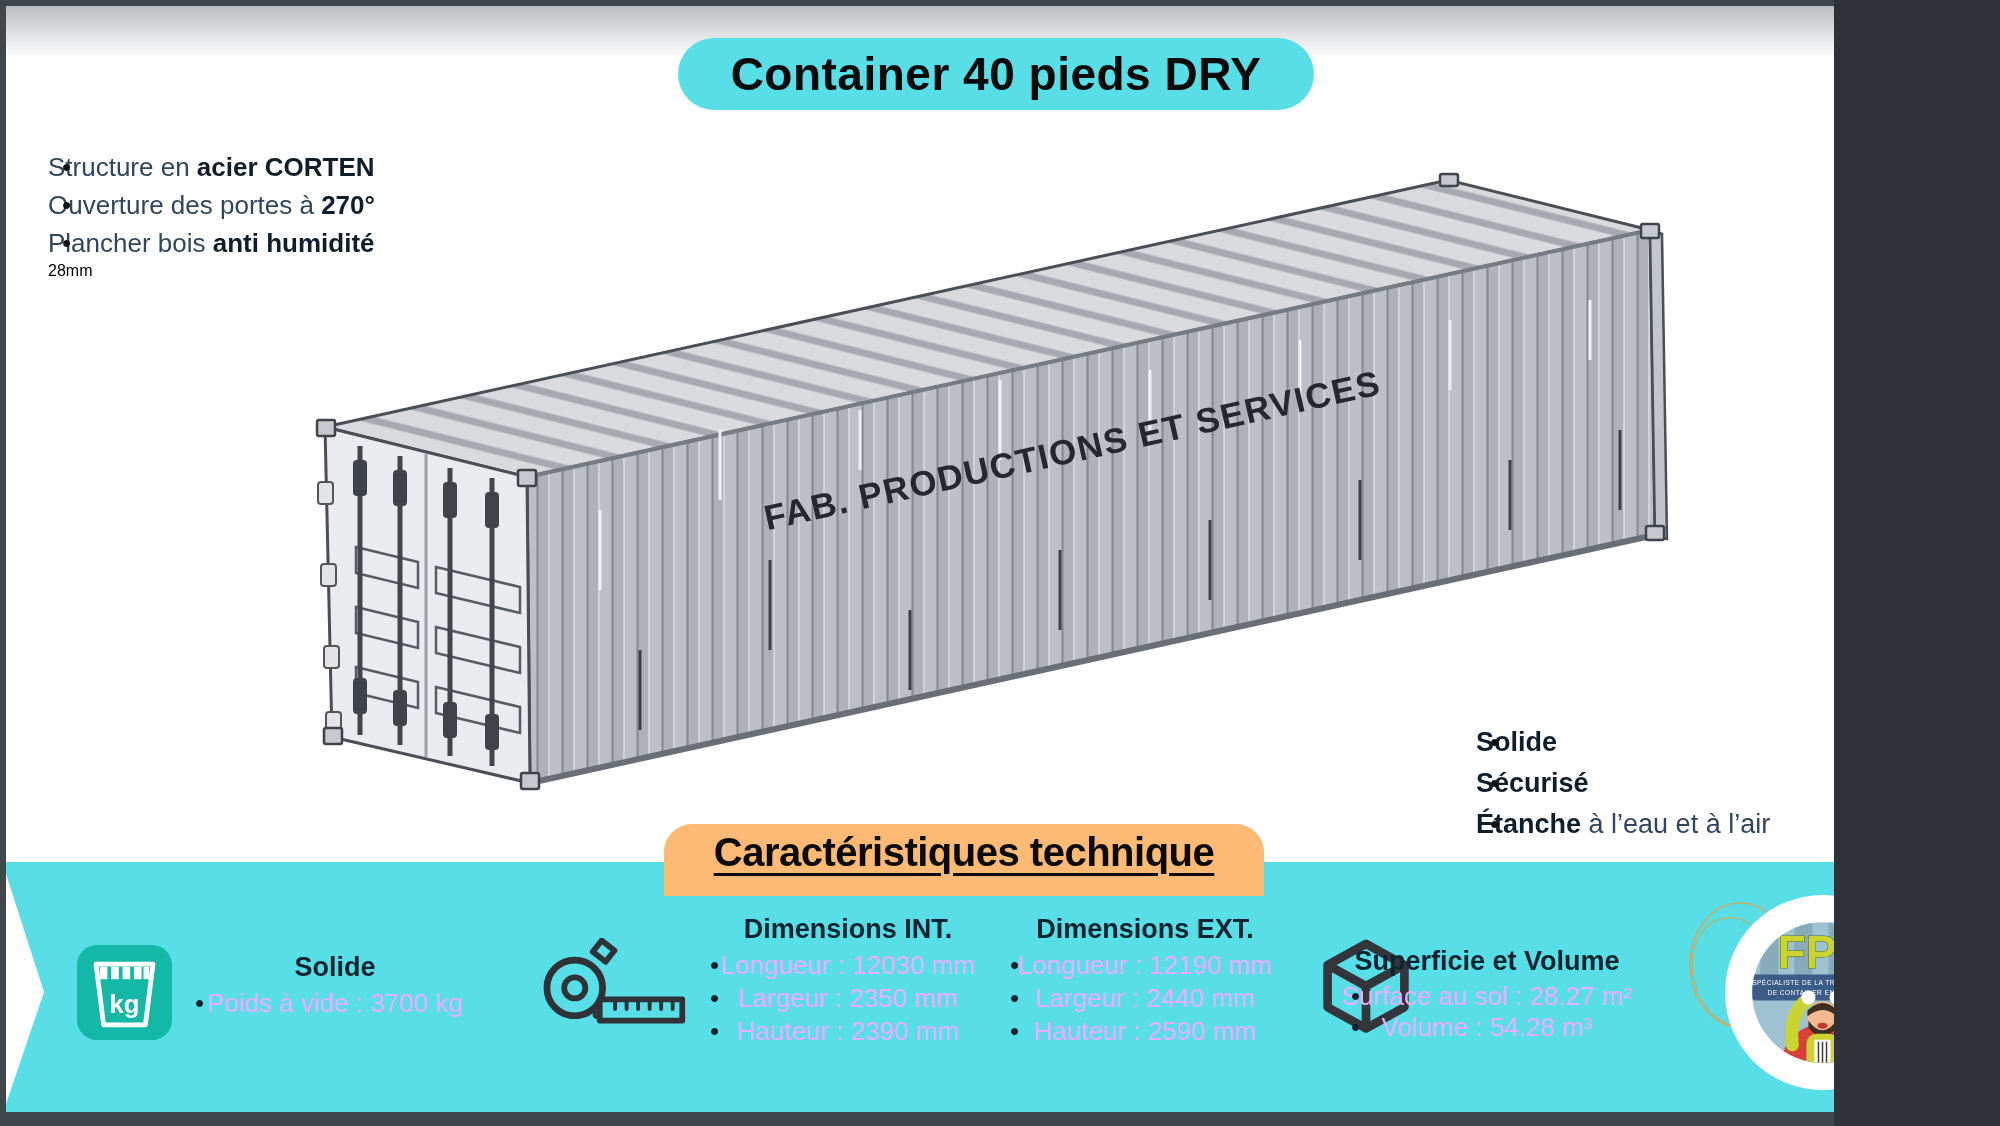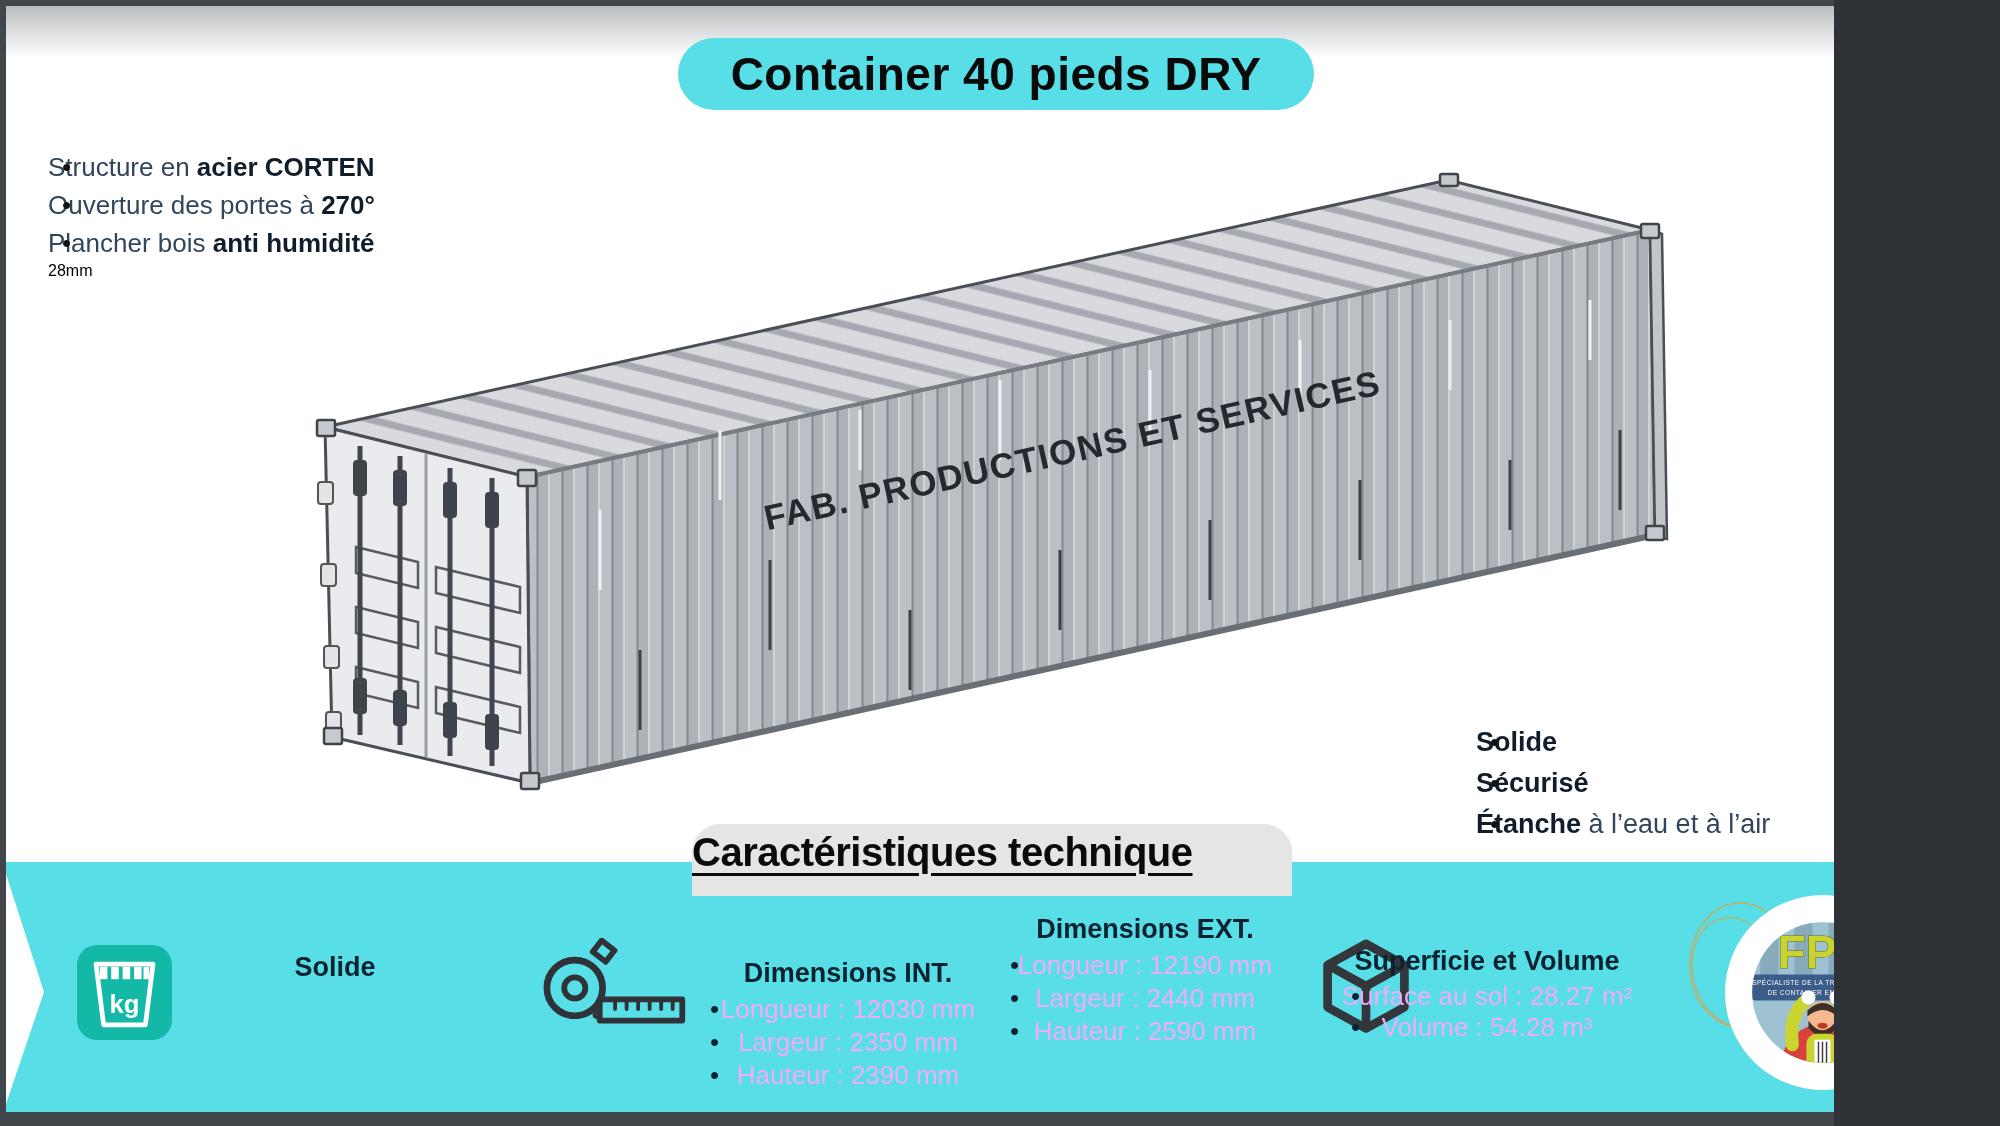--- a/index.html
+++ b/index.html
@@ -17,32 +17,32 @@
   .feat li{position:relative;text-align:left;font-size:26px;line-height:38px;color:#31465c;}
   .feat li::before{content:"\2022";position:absolute;left:14px;top:0;color:#111;font-size:26px;}
   .feat b{color:#101d2b;}
   .feat-left{left:48px;top:148px;width:500px;}
   .feat-right{left:1476px;top:722px;width:568px;}
   .feat-right li{font-size:27px;line-height:41px;}
   
   .band{position:absolute;left:6px;top:862px;width:1988px;height:250px;background:#58dee6;}
   .notch{position:absolute;top:862px;width:50px;height:250px;}
   .notch.left{left:6px;} .notch.right{left:1944px;}
-  .tab{position:absolute;left:692px;top:824px;width:600px;height:72px;background:#e5e5e5;
-    border-radius:28px 28px 0 0;display:flex;}
+  .tab{position:absolute;left:664px;top:824px;width:600px;height:72px;background:#fdba74;
+    border-radius:28px 28px 0 0;display:flex;justify-content:center;}
   .tab h2{margin:6px 0 0 0;font-size:40px;font-weight:bold;color:#0b0b0b;letter-spacing:-.5px;
     text-decoration:underline;text-decoration-thickness:3px;text-underline-offset:7px;}
   
   .spec{position:absolute;}
   .spec h3{margin:0;text-align:center;font-size:27px;font-weight:bold;color:#0b2330;}
   .spec ul{list-style:none;margin:4px 0 0 0;padding:0;}
   .spec li{position:relative;text-align:center;font-size:26px;line-height:33px;color:#f0abfc;}
   .spec li::before{content:"\2022";position:absolute;left:10px;top:0;color:#0b2330;}
   .spec-poids{left:185px;top:952px;width:300px;}
-  .spec-int{left:700px;top:914px;width:296px;margin-top:44px;}
+  .spec-int{left:700px;top:914px;width:296px;}
   .spec-ext{left:1000px;top:914px;width:290px;}
   .spec-sup{left:1341px;top:946px;width:292px;}
   .spec-sup li{line-height:31px;}
   .kg-box{position:absolute;left:77px;top:945px;width:95px;height:95px;border-radius:20px;background:#14b8a6;}
   .icon-abs{position:absolute;}
 </style>
 </head>
 <body>
 
 <div id="screen">
@@ -177,20 +177,23 @@
         <rect x="48" y="23" width="8" height="13"></rect>
           <rect x="60" y="23" width="8" height="13"></rect>
         <rect x="70" y="23" width="6" height="13"></rect>
       </g>
       <text x="50" y="72" text-anchor="middle" font-size="27" font-weight="bold" fill="#ffffff">kg</text>
     </svg>
   </div>
 
   <div class="spec spec-poids">
     <h3>Solide</h3>
+    <ul>
+      <li>Poids à vide : 3700 kg</li>
+    </ul>
   </div>
 
   <svg class="icon-abs" style="left:538px;top:938px;" width="158" height="96" viewBox="0 0 160 100">
     <g fill="none" stroke="#2f3338" stroke-width="7" stroke-linejoin="round" stroke-linecap="round">
       <circle cx="36" cy="52" r="29"></circle>
       <circle cx="36" cy="52" r="11" stroke-width="6"></circle>
       <rect x="58" y="6" width="17" height="15" transform="rotate(38 66 13)" stroke-width="6"></rect>
       <rect x="62" y="64" width="86" height="22" stroke-width="6"></rect>
       <g stroke-width="4">
         <line x1="78" y1="64" x2="78" y2="74"></line>

